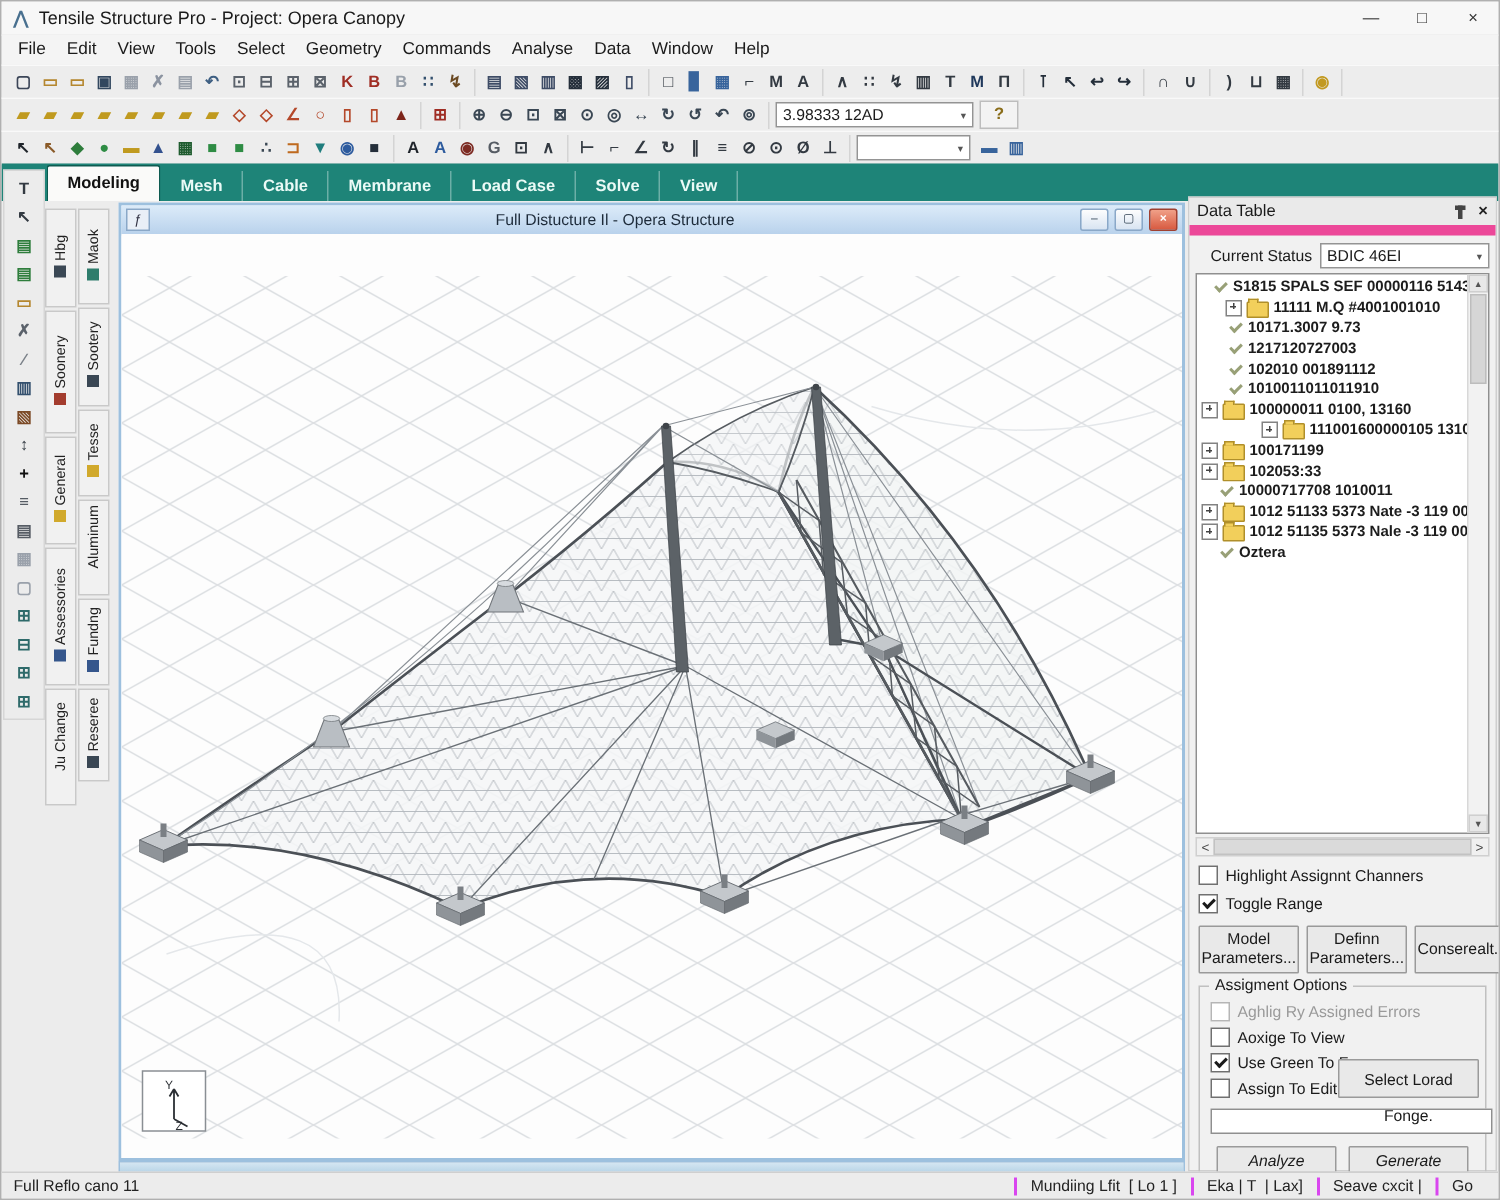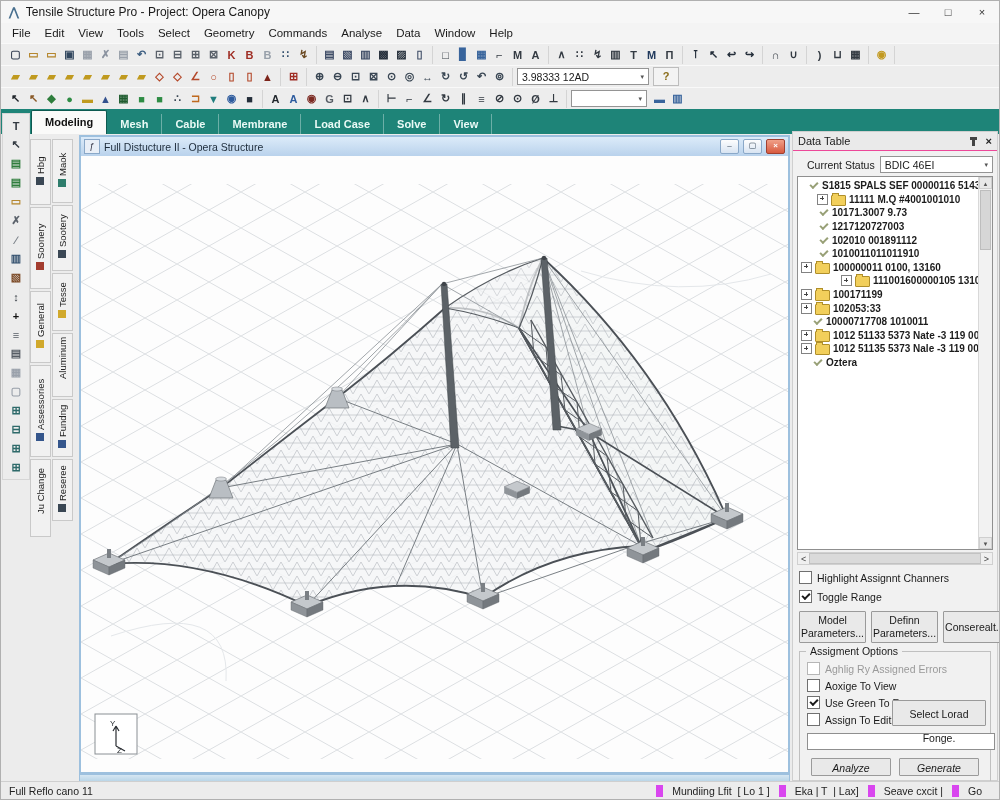--- a/index.html
+++ b/index.html
@@ -46,32 +46,32 @@
   .vtab{writing-mode:vertical-rl;transform:rotate(180deg);display:flex;align-items:center;justify-content:center;
         background:#f1f1f1;border:1px solid #c9c9c9;font-size:9.5px;color:#222;margin-bottom:2px;box-sizing:border-box;}
   .vicon{width:8px;height:8px;display:inline-block;margin:3px 0;flex:none;}
   
   .canvas-win{position:absolute;left:78px;top:134px;width:711px;height:639px;border:2px solid #9dc0de;
               background:#fff;box-sizing:border-box;}
   .canvas-title{height:19px;background:linear-gradient(#dcebf9,#b9d2ec);display:flex;align-items:center;
                 padding:0 3px;gap:4px;font-size:10.5px;color:#1d2b3a;border-bottom:1px solid #9dc0de;}
   .canvas-logo{width:14px;height:13px;background:#e9eff7;border:1px solid #8aa8c8;color:#334;
                font-size:9px;text-align:center;line-height:12px;flex:none;}
-  .canvas-title .ct{flex:1;white-space:nowrap;overflow:hidden;}
+  .canvas-title .ct{flex:1;white-space:nowrap;overflow:hidden;text-align:center;}
   .cbtn{width:17px;height:13px;border:1px solid #8aa8c8;background:linear-gradient(#fdfdfd,#d8e4f2);
         font-size:8px;line-height:12px;text-align:center;border-radius:2px;color:#345;}
   .cbtn.close{background:linear-gradient(#f0a088,#d85a40);color:#fff;border-color:#a04030;font-weight:bold;}
   .canvas-body{position:absolute;left:0;right:0;top:19px;bottom:0;overflow:hidden;background:#fdfdfd;}
   .bottom-strip{position:absolute;left:78px;top:773px;width:711px;height:9px;
                 background:linear-gradient(#d5e6f2,#b6d3e6);border:1px solid #9dc0de;box-sizing:border-box;}
   
   .dpanel{position:absolute;left:791px;top:130px;width:206px;height:650px;background:#f1f1f1;
           border:1px solid #cfcfcf;font-size:10.5px;box-sizing:border-box;}
   .dhead{height:18px;display:flex;align-items:center;gap:5px;padding:0 5px;background:#eaeaea;
-         border-bottom:1px solid #ec4899;font-size:11px;}
+         border-bottom:7px solid #ec4899;font-size:11px;}
   .dhead .dtitle{flex:1;}
   .pin{width:3px;height:9px;background:#444;position:relative;margin-right:6px;}
   .pin::after{content:"";position:absolute;left:-2px;top:0;width:7px;height:3px;background:#444;}
   .pclose{font-size:11px;font-weight:bold;color:#222;}
   .status-row{display:flex;align-items:center;gap:5px;margin:5px 4px 3px 14px;}
   .status-row .combo{flex:1;}
   .tree{margin:0 4px;background:#fff;border:1px solid #8f8f8f;height:372px;position:relative;overflow:hidden;}
   .tree-items{position:absolute;left:1px;top:2px;right:14px;}
   .trow{display:flex;align-items:center;gap:3px;height:13.6px;font-size:10px;font-weight:bold;
         color:#1c1c1c;white-space:nowrap;overflow:hidden;}
@@ -109,21 +109,21 @@
   .sel-case{position:absolute;right:4px;top:48px;width:94px;height:26px;line-height:24px;}
   .assign-input{display:block;width:188px;height:17px;margin:7px 4px 0;border:1px solid #8f8f8f;background:#fff;box-sizing:border-box;}
   .action-row{display:flex;gap:8px;margin:8px 8px 0;}
   .action-row .btn{flex:1;height:18px;line-height:17px;font-style:italic;}
   .bottom-row{display:flex;gap:12px;margin:12px 10px 0;justify-content:center;}
   .bottom-row .btn{width:56px;height:17px;line-height:16px;}
   
   .statusbar{position:absolute;left:0;right:0;bottom:0;height:17px;background:#ececec;border-top:1px solid #cfcfcf;
              display:flex;align-items:center;font-size:10.5px;padding:0 8px;color:#222;}
   .statusbar .sleft{flex:1;}
-  .sseg{border-left:7px solid #d946ef;padding:0 9px;white-space:pre;}
+  .sseg{border-left:2px solid #d946ef;padding:0 9px;white-space:pre;}
 </style>
 </head>
 <body>
 
 <div class="app">
 
   <div class="titlebar">
     <span class="app-logo">⋀</span>
     <span class="title">Tensile Structure Pro - Project: Opera Canopy</span>
     <span class="winbtn">—</span>

